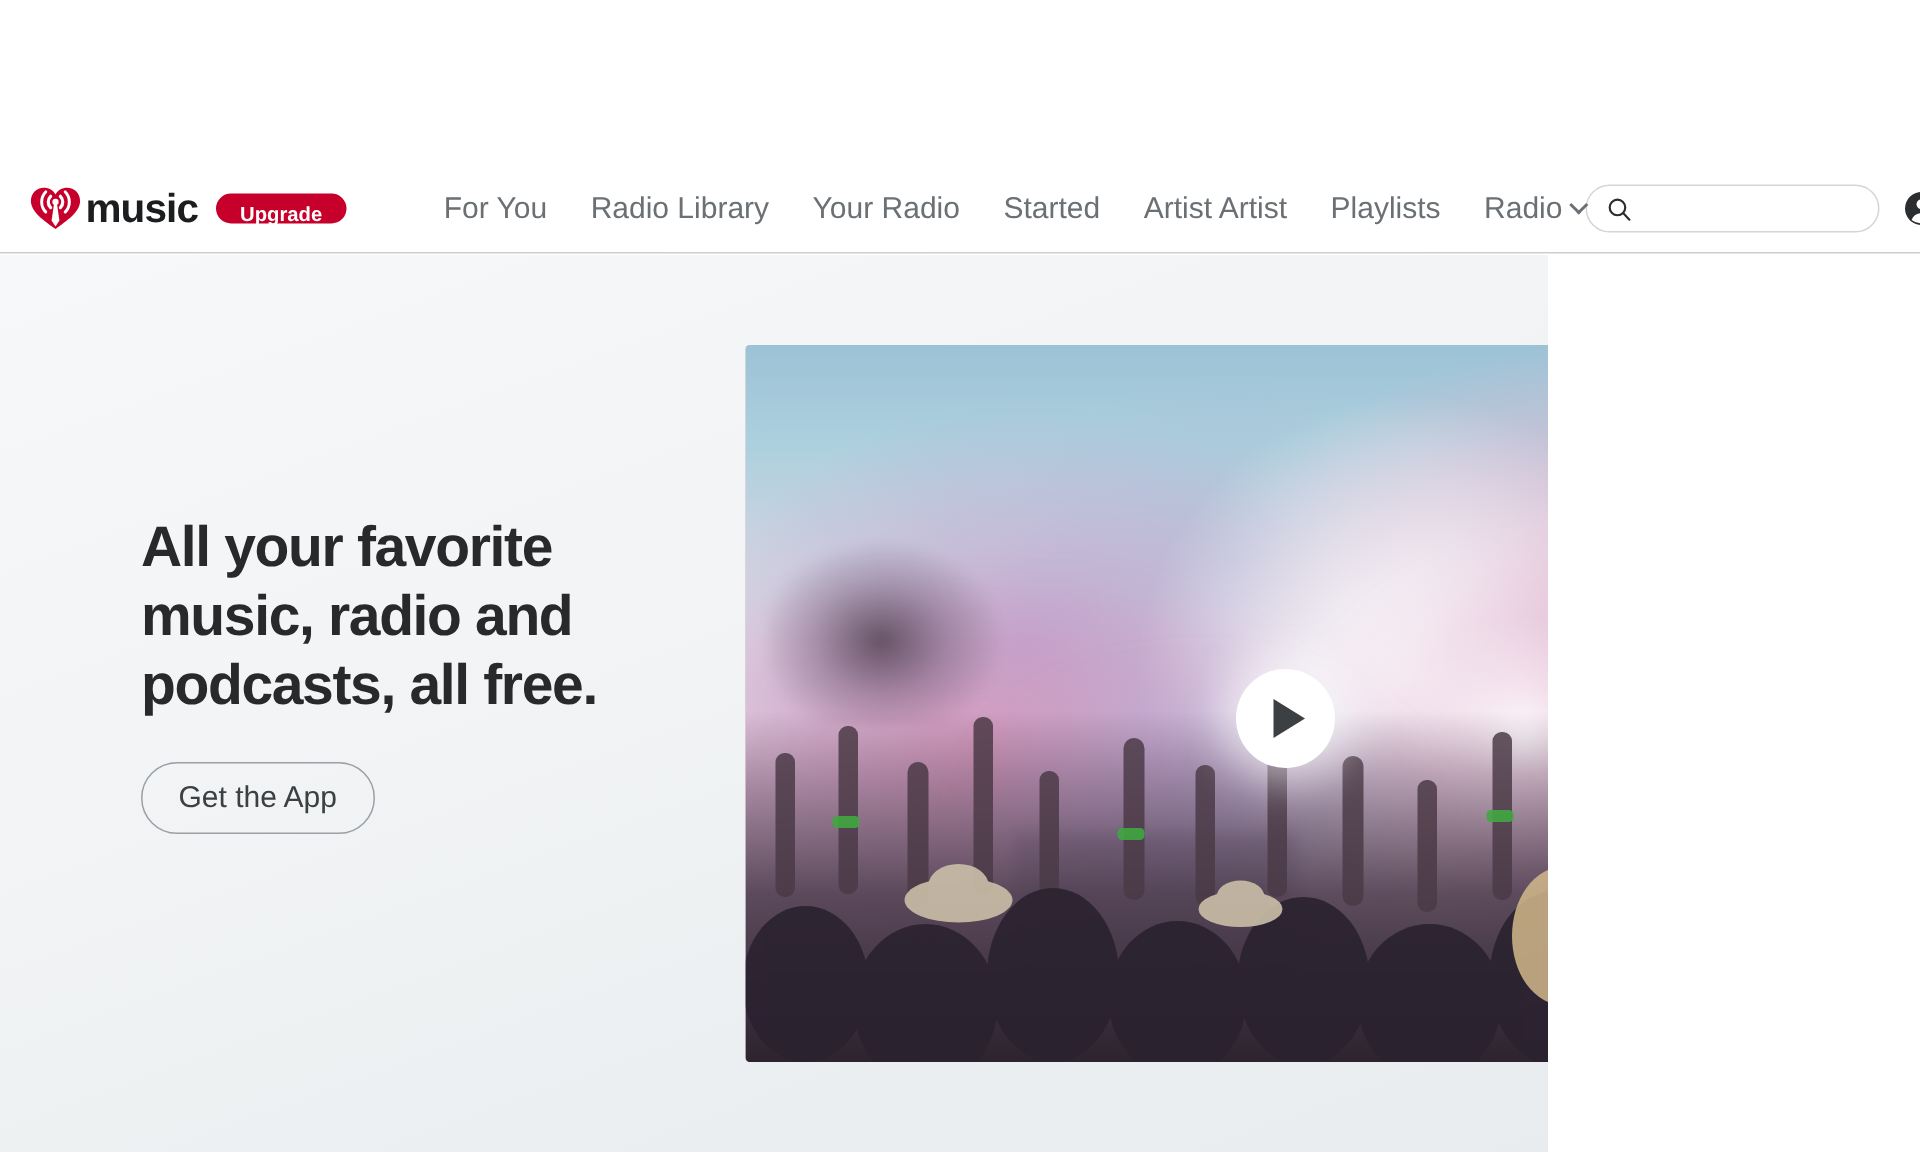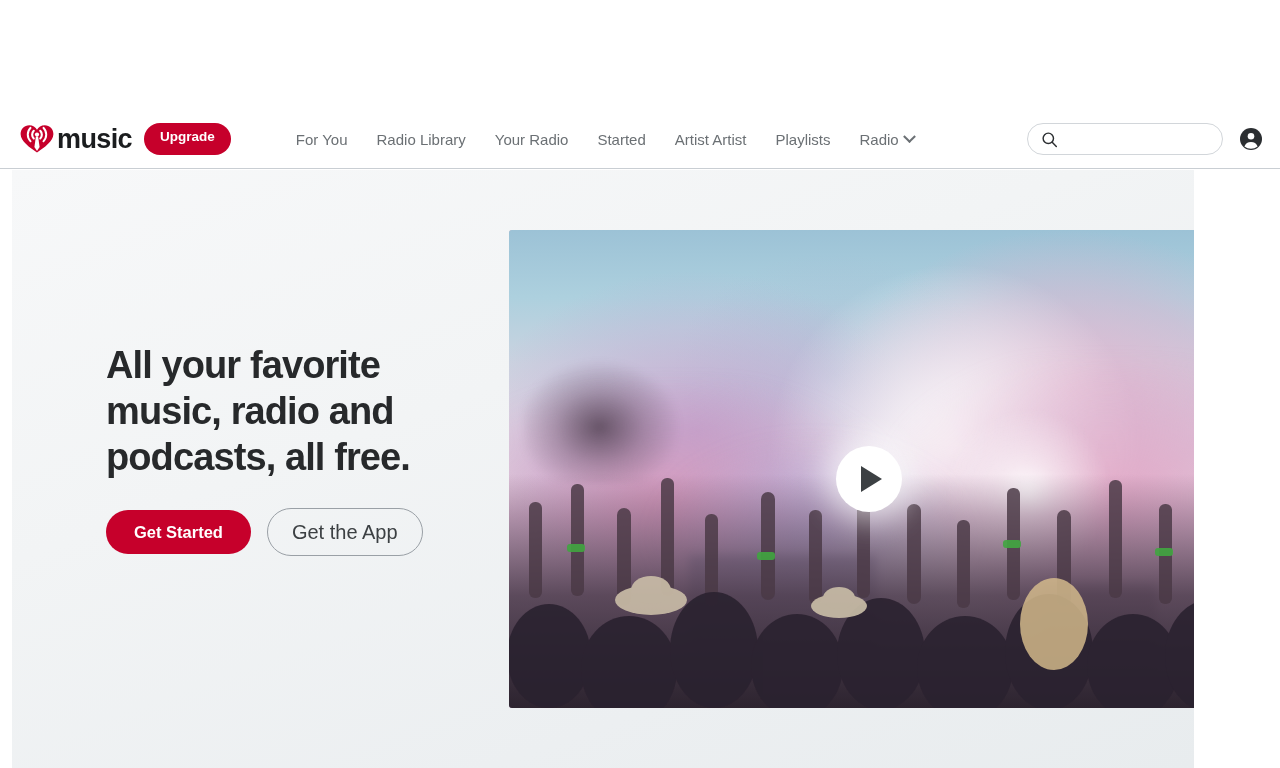--- a/index.html
+++ b/index.html
@@ -27,48 +27,48 @@
   .logo-word {
     font-size: 27px; font-weight: bold; color: #1b1d1f;
     letter-spacing: -0.6px; margin-left: 3px; line-height: 1;
   }
   .upgrade-btn {
     margin-left: 12px;
     background: #c6002b;
     color: #ffffff;
     font-size: 13.5px; font-weight: bold;
     border: none; border-radius: 999px;
-    padding: 7px 16px 11px;
+    padding: 7px 16px 0;
     cursor: pointer; line-height: 1;
   }
 
   .nav { display: flex; align-items: center; margin-left: 65px; gap: 29px; }
   .nav-item {
-    font-size: 15px; color: #6b7074; white-space: nowrap; cursor: pointer;
+    font-size: 20px; color: #6b7074; white-space: nowrap; cursor: pointer;
     display: flex; align-items: center; gap: 6px; line-height: 1;
   }
   .chev { display: inline-block; width: 9px; height: 9px;
           border-right: 2px solid #6b7074; border-bottom: 2px solid #6b7074;
           transform: rotate(45deg) translate(-2px,-2px); }
 
   .header-right { margin-left: auto; display: flex; align-items: center; margin-right: 17px; gap: 16px; }
   .search-box {
     width: 196px; height: 32px; border: 1px solid #d2d6da; border-radius: 999px;
     background: #fff; display: flex; align-items: center; padding-left: 13px;
   }
   .search-input {
     border: none; outline: none; background: transparent;
     font-size: 14px; color: #2b2e31; width: 140px; margin-left: 8px;
     font-family: "Liberation Sans", sans-serif;
   }
   .acct-icon { width: 24px; height: 24px; cursor: pointer; display: block; }
 
   
   .hero {
-    position: absolute; top: 170px; left: 12px; width: 1182px; height: 598px;
+    position: absolute; top: 170px; left: 0; width: 1032px; height: 598px;
     background: linear-gradient(160deg, #f7f8f9 0%, #f2f4f5 38%, #eceff1 75%, #e8ecee 100%);
     overflow: hidden;
   }
   .hero-copy { position: absolute; left: 94px; top: 172px; width: 380px; }
   .hero-title {
     font-size: 38px; font-weight: bold; color: #27292b;
     line-height: 46px; letter-spacing: -0.9px;
   }
   .hero-btns { display: flex; align-items: center; gap: 16px; margin-top: 28px; }
   .btn-primary {
@@ -267,19 +267,18 @@
         </div>
       </div>
       <div class="play-btn">
         <span class="play-tri"></span>
       </div>
     </div>
 
     <div class="hero-copy">
       <h1 class="hero-title">All your favorite music, radio and podcasts, all free.</h1>
       <div class="hero-btns">
-        <button class="btn-primary">Get Started</button>
         <button class="btn-secondary">Get the App</button>
       </div>
     </div>
 
   </div>
 </div>
 
 </body></html>

